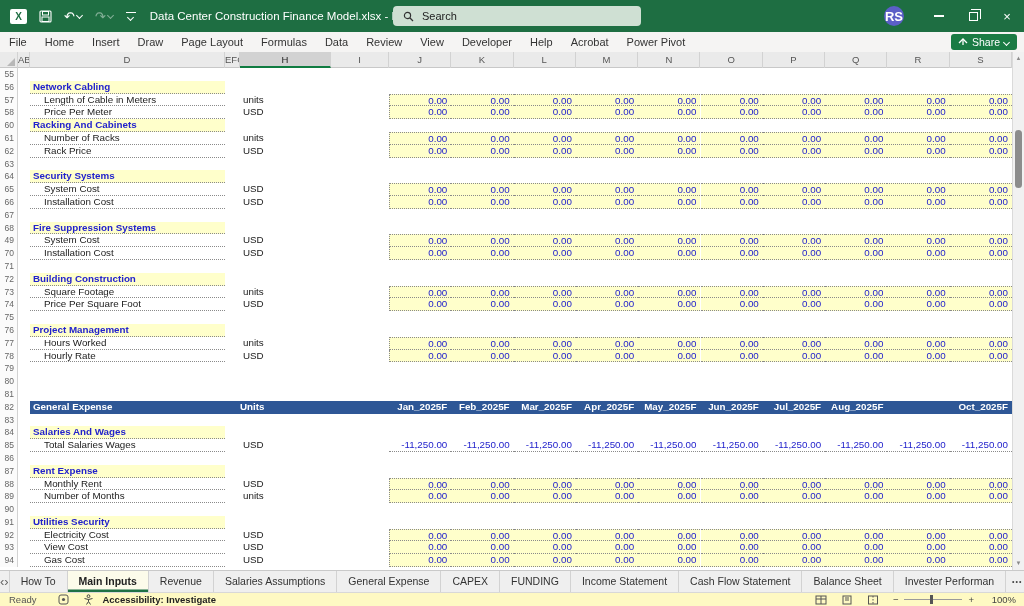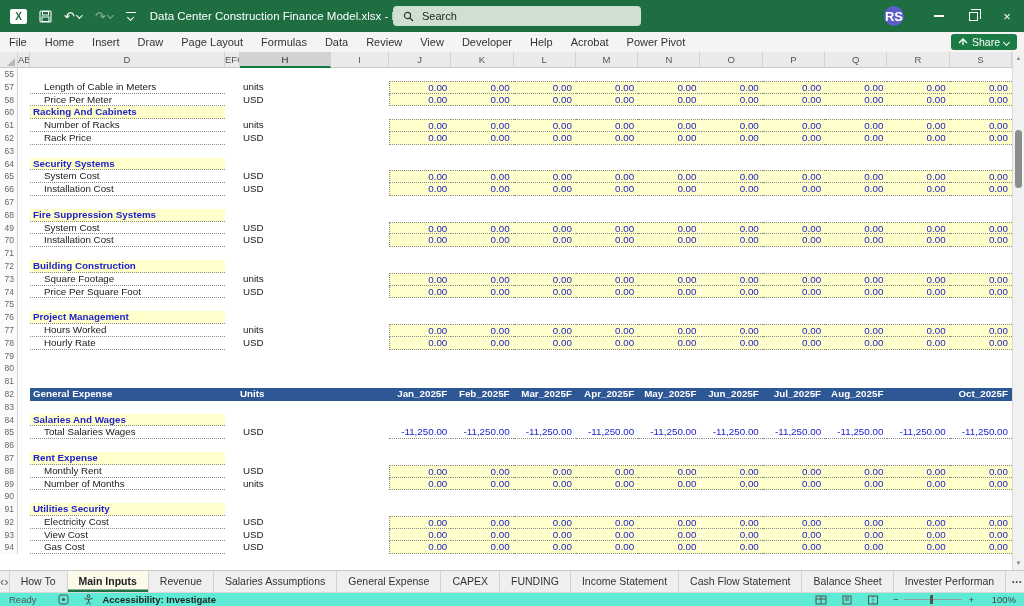--- a/index.html
+++ b/index.html
@@ -65,21 +65,21 @@
 
   
   .tabbar { position:absolute; top:570px; left:0; width:1024px; height:22px; background:#EFEFEF; border-top:1px solid #C9C9C9; display:flex; align-items:stretch; font-size:10.5px; color:#333; }
   .tnav { width:22px; display:flex; align-items:center; justify-content:center; color:#666; font-size:13px; }
   .stab { padding:0 11px; line-height:21px; border-right:1px solid #D2D2D2; white-space:nowrap; }
   .stab:first-of-type { border-left:1px solid #D2D2D2; }
   .stab.active { background:#FCFBEA; color:#222; font-weight:bold; box-shadow:inset 0 -2.5px 0 #1E7145; }
   .tdots { display:flex; align-items:center; padding:0 6px; font-size:7px; color:#444; letter-spacing:1px; }
 
   
-  .statusbar { position:absolute; top:592px; left:0; width:1024px; height:14px; background:#5eead4; border-top:1px solid #D8D8D8; display:flex; align-items:center; font-size:9.5px; color:#555; }
+  .statusbar { position:absolute; top:592px; left:0; width:1024px; height:14px; background:#fef9c3; border-top:1px solid #D8D8D8; display:flex; align-items:center; font-size:9.5px; color:#555; }
   .sb-ready { margin-left:9px; }
   .sb-ico { margin-left:22px; display:flex; align-items:center; }
   .sb-acc { margin-left:8px; color:#222; font-weight:bold; }
   .sb-right { margin-left:auto; display:flex; align-items:center; gap:14px; padding-right:8px; }
   .viewico { display:flex; align-items:center; }
   .zoomctl { display:flex; align-items:center; gap:6px; color:#444; }
   .ztrack { width:58px; height:1px; background:#9a9a9a; position:relative; }
   .zthumb { position:absolute; left:26px; top:-4px; width:3px; height:9px; background:#555; }
   .zpct { width:28px; text-align:right; color:#444; }
 </style>
@@ -173,20 +173,24 @@
       <div class="colhdr" style="left: 762.8px; width: 62.3px;">P</div>
       <div class="colhdr" style="left: 825.1px; width: 62.3px;">Q</div>
       <div class="colhdr" style="left: 887.4px; width: 62.3px;">R</div>
       <div class="colhdr" style="left: 949.7px; width: 62.3px;">S</div>
     </div>
 </div>
 
 <div class="grid" id="grid">
     <div class="grow">
       <div class="rownum">55</div>
+    </div>
+    <div class="grow">
+      <div class="rownum">56</div>
+      <div class="cell c-section">Network Cabling</div>
     </div>
     <div class="grow">
       <div class="rownum">57</div>
       <div class="cell c-label">Length of Cable in Meters</div>
       <div class="cell c-unit">units</div>
       <div class="cell c-val hl vtop vleft" style="left: 389px; width: 62.3px;">0.00</div>
       <div class="cell c-val hl vtop" style="left: 451.3px; width: 62.3px;">0.00</div>
       <div class="cell c-val hl vtop" style="left: 513.6px; width: 62.3px;">0.00</div>
       <div class="cell c-val hl vtop" style="left: 575.9px; width: 62.3px;">0.00</div>
       <div class="cell c-val hl vtop" style="left: 638.2px; width: 62.3px;">0.00</div>

